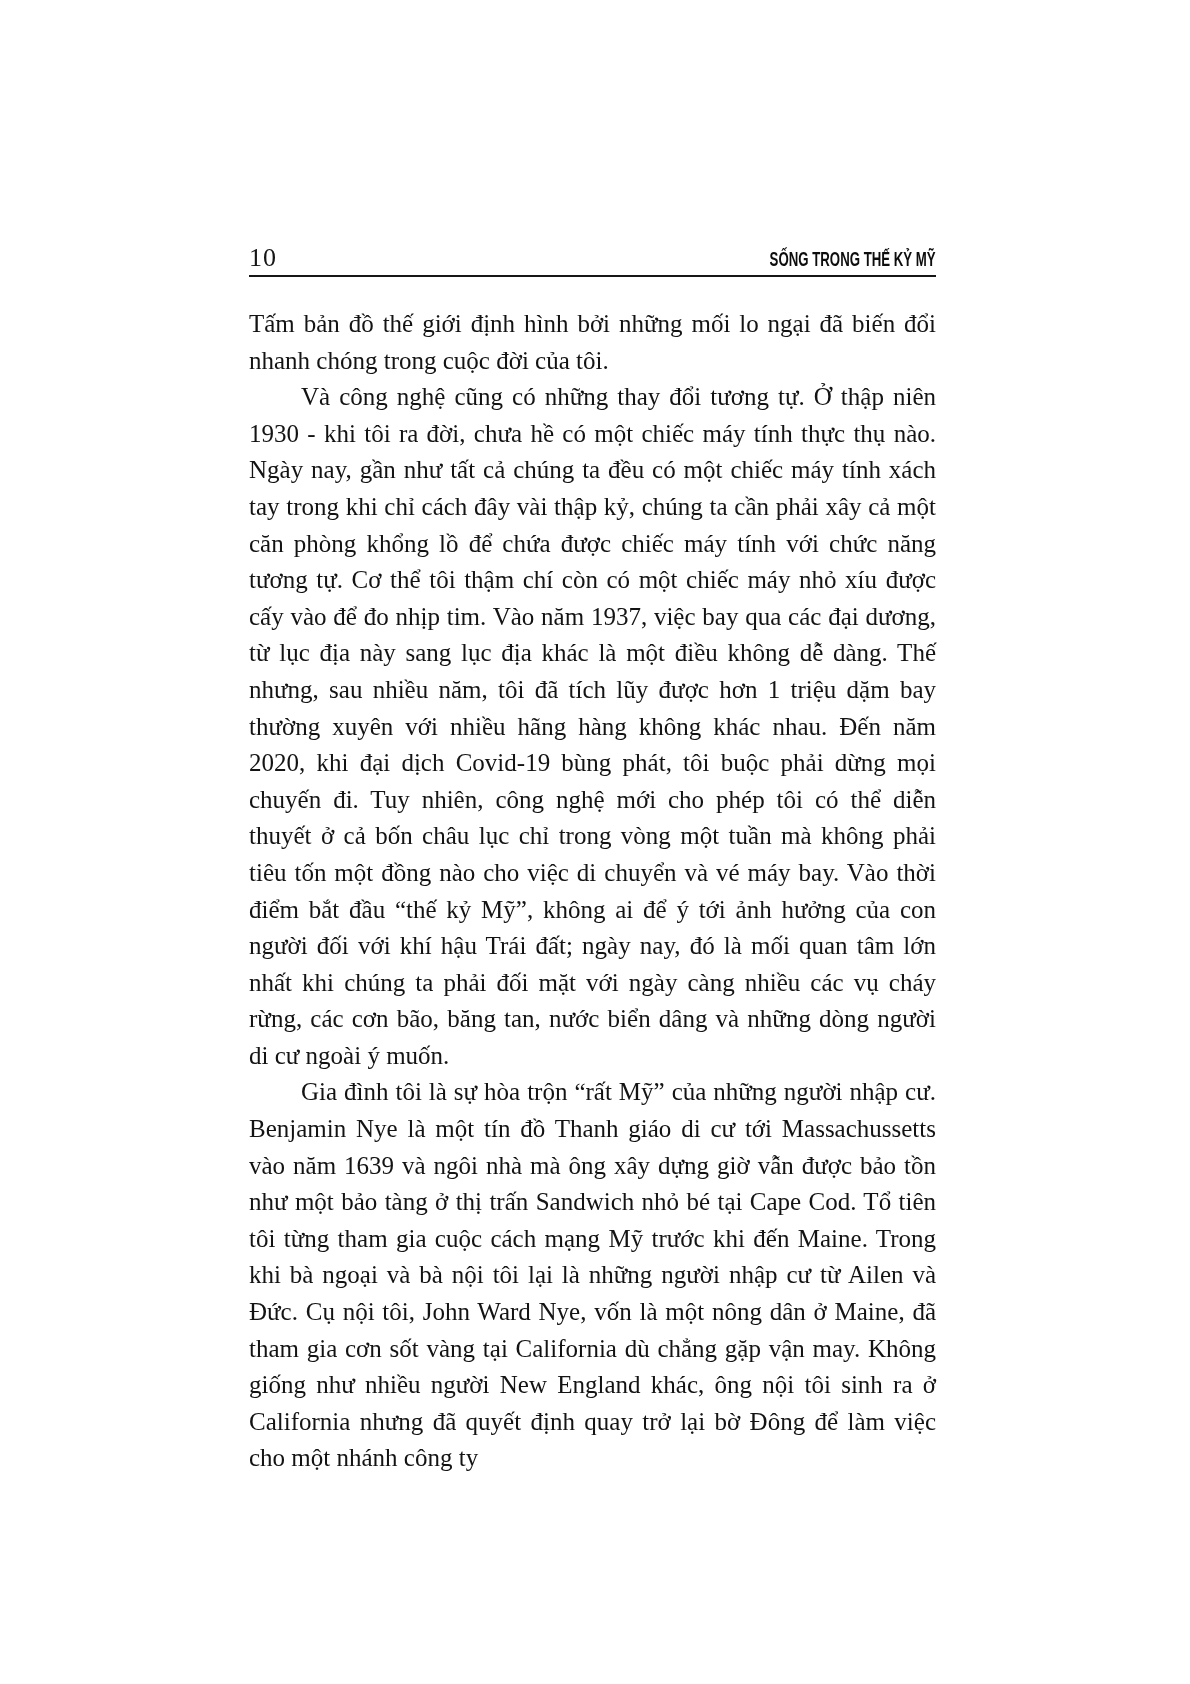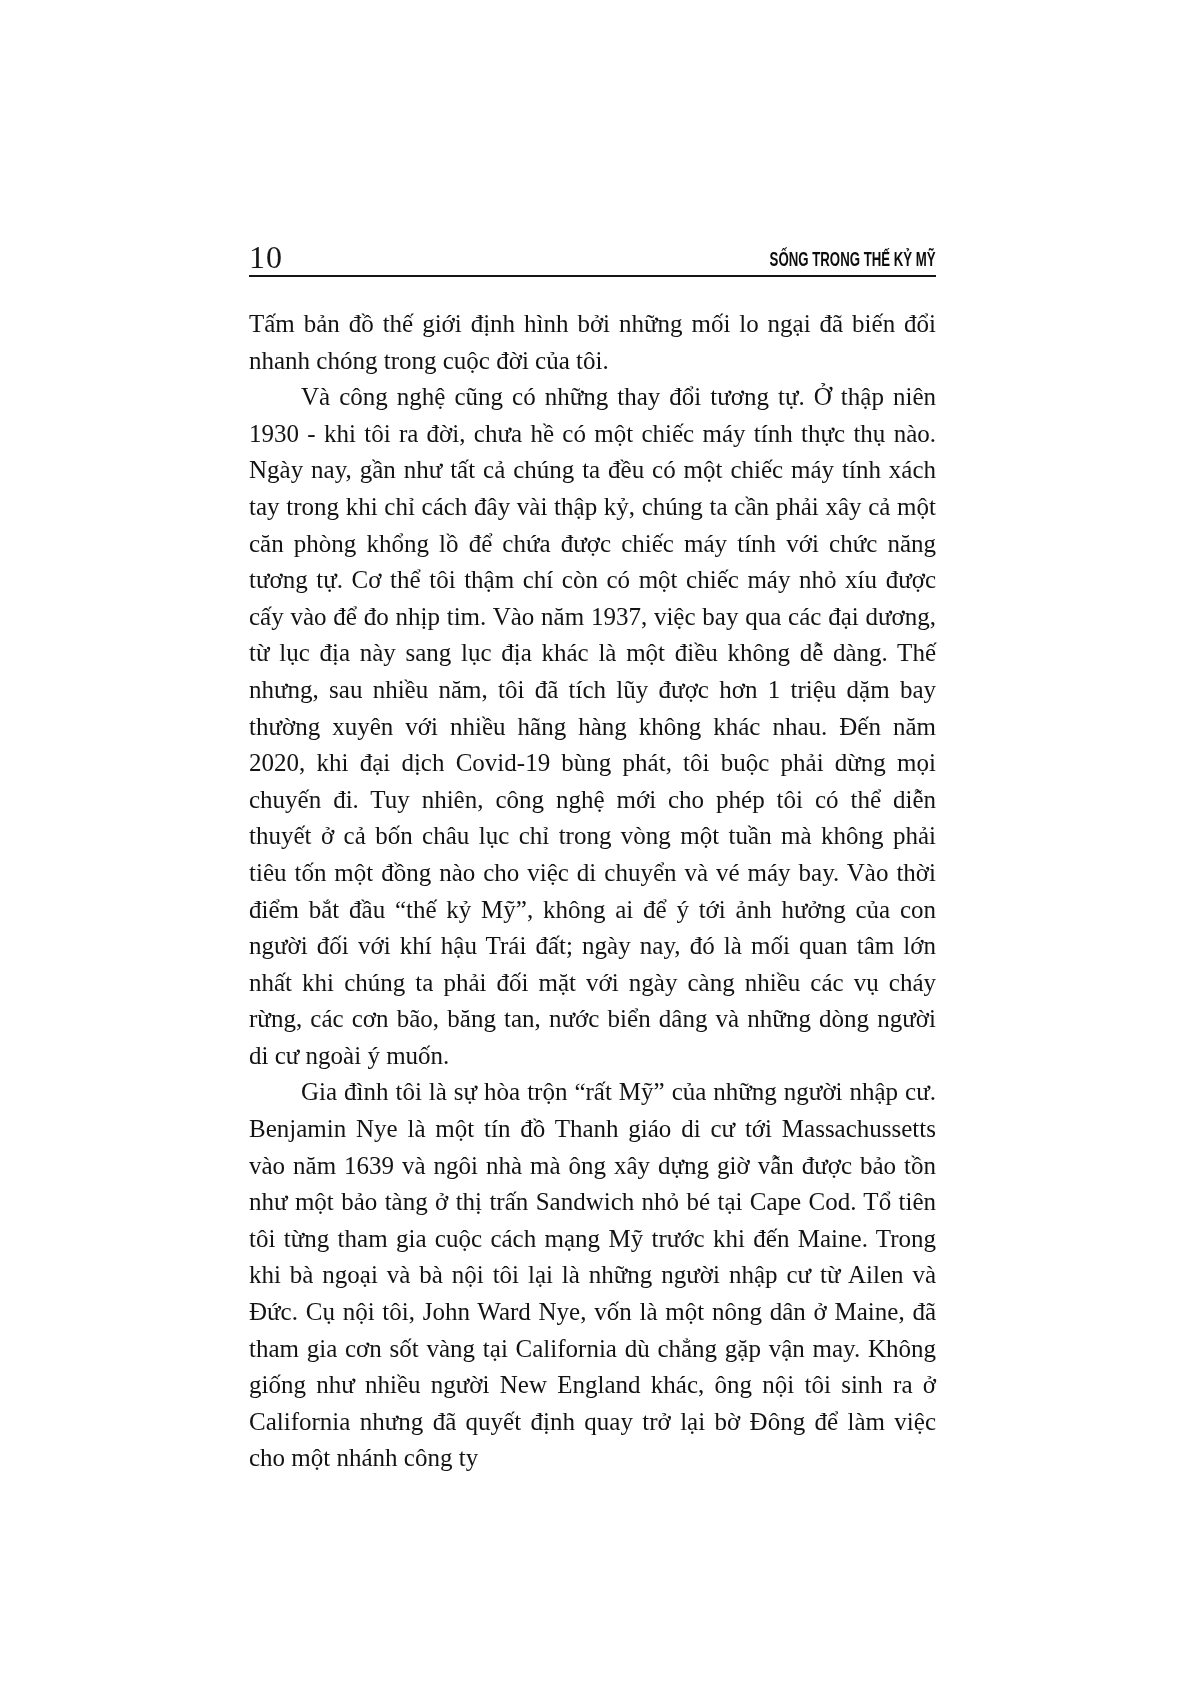--- a/index.html
+++ b/index.html
@@ -23,21 +23,21 @@
     top: 244px;
     width: 687px;
     display: flex;
     justify-content: space-between;
     align-items: flex-end;
     border-bottom: 2px solid #161616;
     padding-bottom: 4px;
   }
   .page-num {
     font-family: "Liberation Serif", serif;
-    font-size: 32px;
+    font-size: 26px;
     line-height: 27px;
     letter-spacing: 1px;
     color: #161616;
   }
   .running-title {
     font-family: "Liberation Sans", sans-serif;
     font-weight: 700;
     font-size: 21px;
     line-height: 25px;
     white-space: nowrap;

